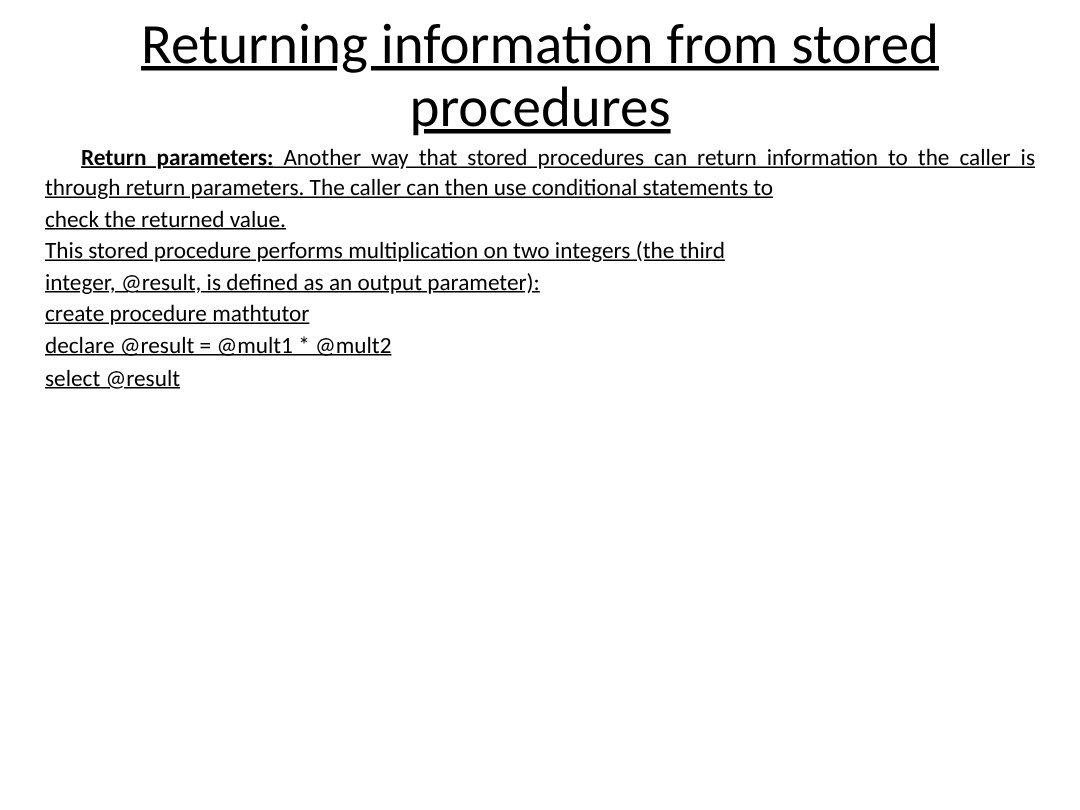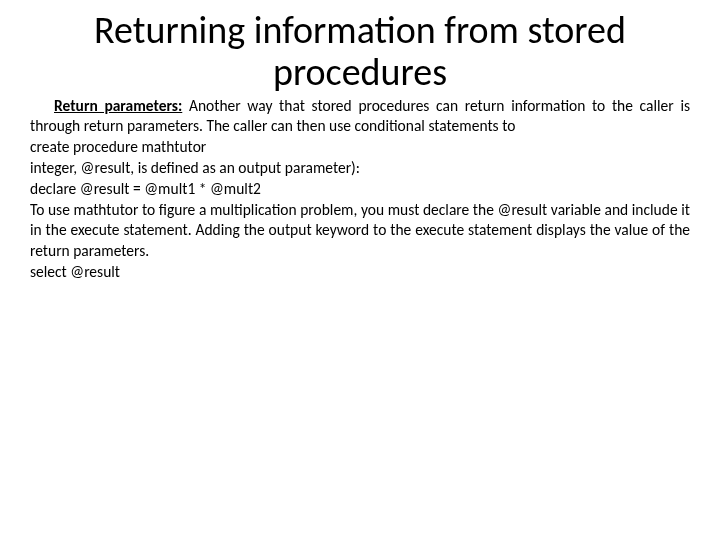--- a/index.html
+++ b/index.html
@@ -9,20 +9,21 @@
     height: 540px;
     background: #fff;
     font-family: Calibri, "Segoe UI", Arial, sans-serif;
     color: #000;
   }
   .slide {
     box-sizing: border-box;
     width: 720px;
     height: 540px;
     padding: 10px 30px 20px 30px;
+    text-decoration: underline;
   }
   .title {
     text-align: center;
     font-size: 38px;
     line-height: 1.1;
     margin: 0 0 2px 0;
     font-weight: 400;
   }
   .body {
     font-size: 15.5px;
@@ -43,19 +44,20 @@
     text-decoration: underline;
   }
 </style>
 </head>
 <body>
 
 <div class="slide">
   <h1 class="title">Returning information from stored procedures</h1>
   <div class="body">
     <p class="justify"><span class="lead under">Return parameters:</span><span> Another way that stored procedures can return information to the caller is through return parameters. The caller can then use conditional statements to</span></p>
+    <p>check the returned value.</p>
+    <p>This stored procedure performs multiplication on two integers (the third</p>
+    <p>integer, @result, is defined as an output parameter):</p>
     <p>create procedure mathtutor</p>
-    <p>integer, @result, is defined as an output parameter):</p>
     <p>declare @result = @mult1 * @mult2</p>
-    <p class="justify">To use mathtutor to figure a multiplication problem, you must declare the @result variable and include it in the execute statement. Adding the output keyword to the execute statement displays the value of the return parameters.</p>
     <p>select @result</p>
   </div>
 </div>
 
 </body></html>

